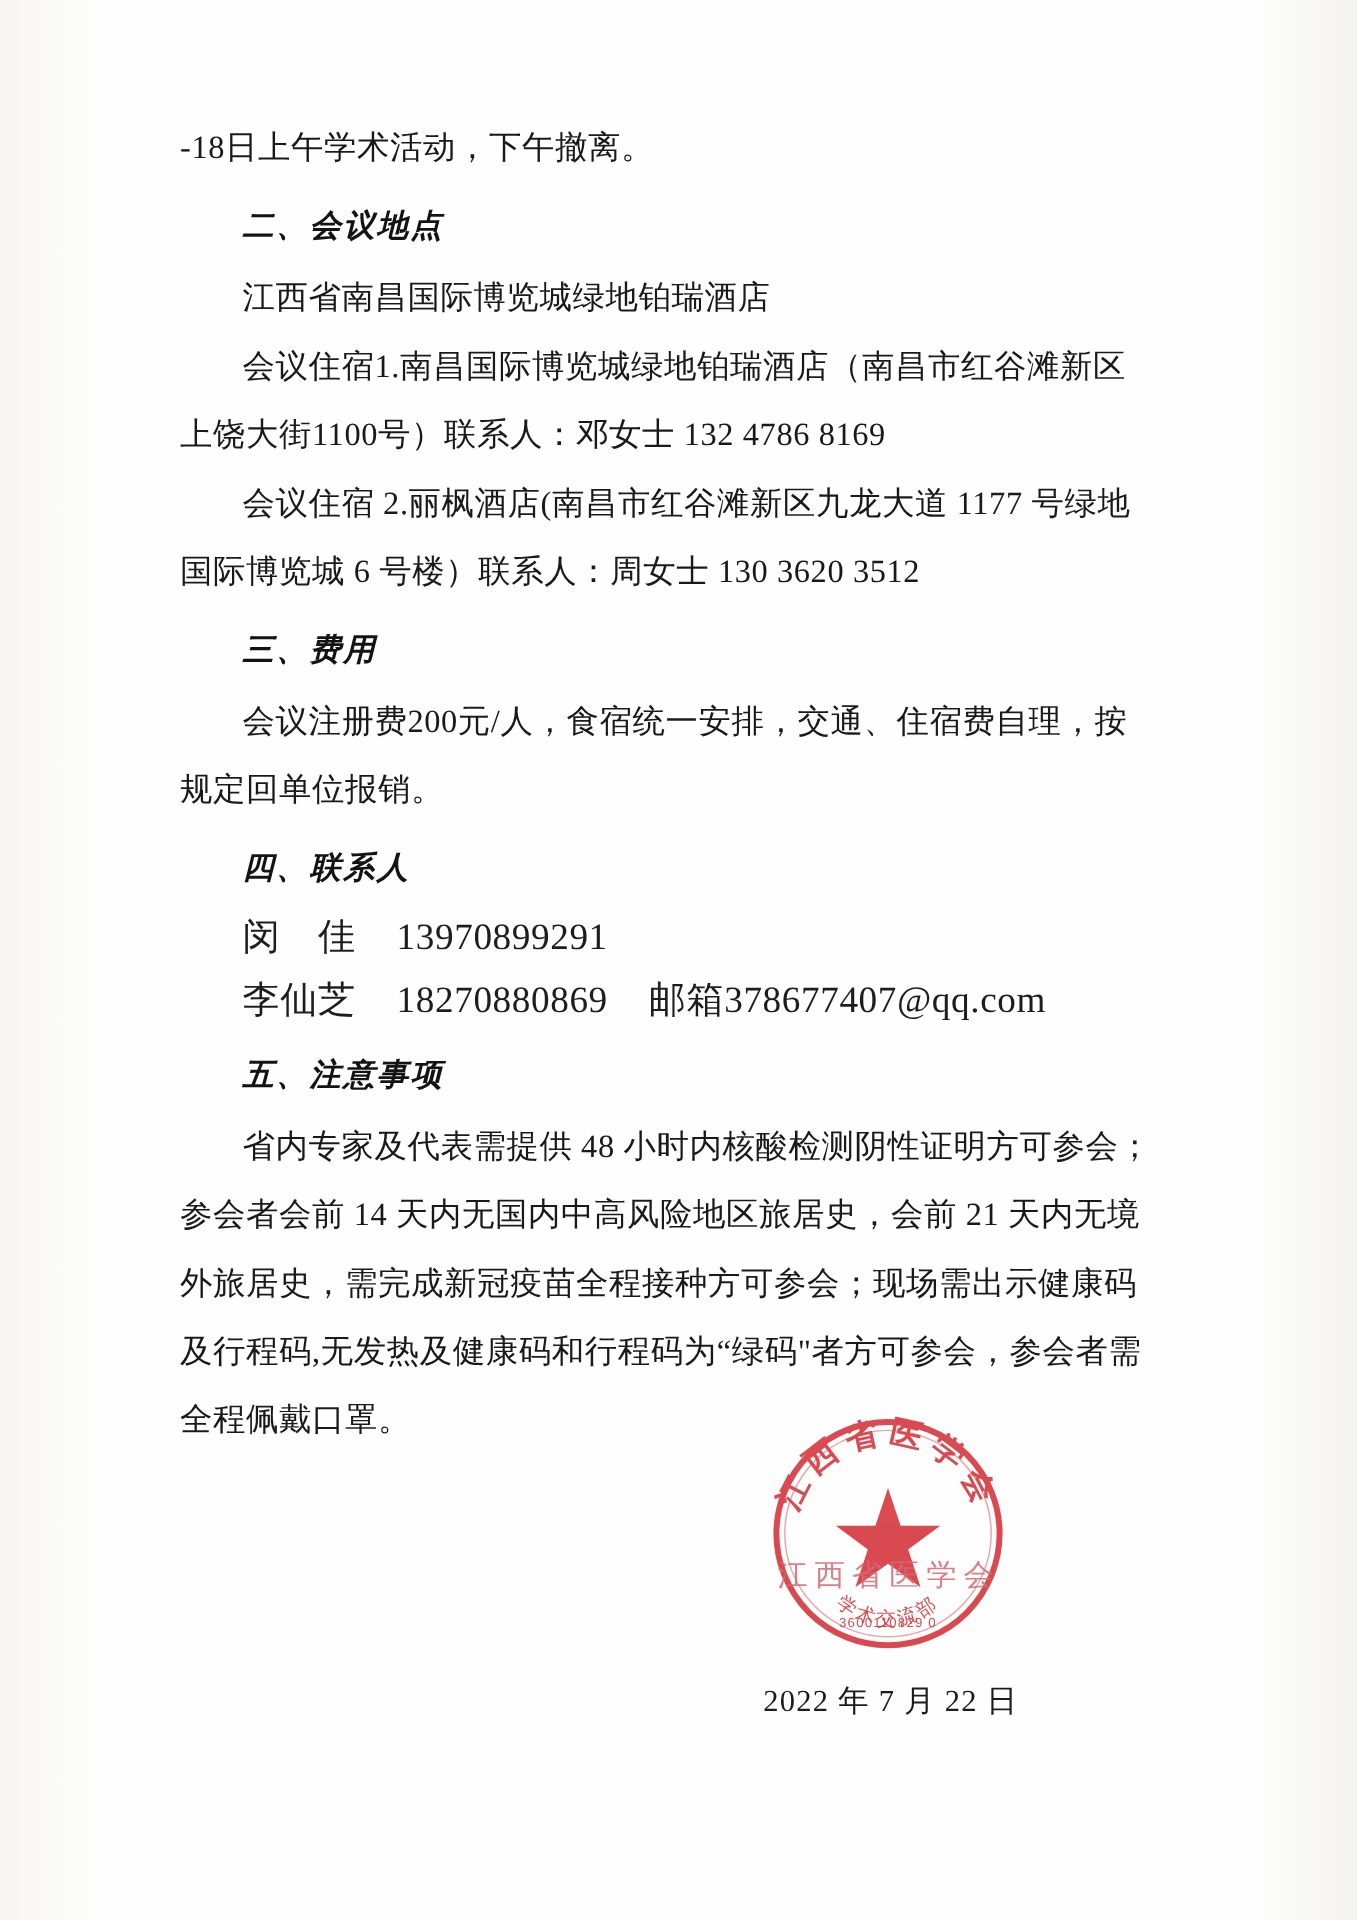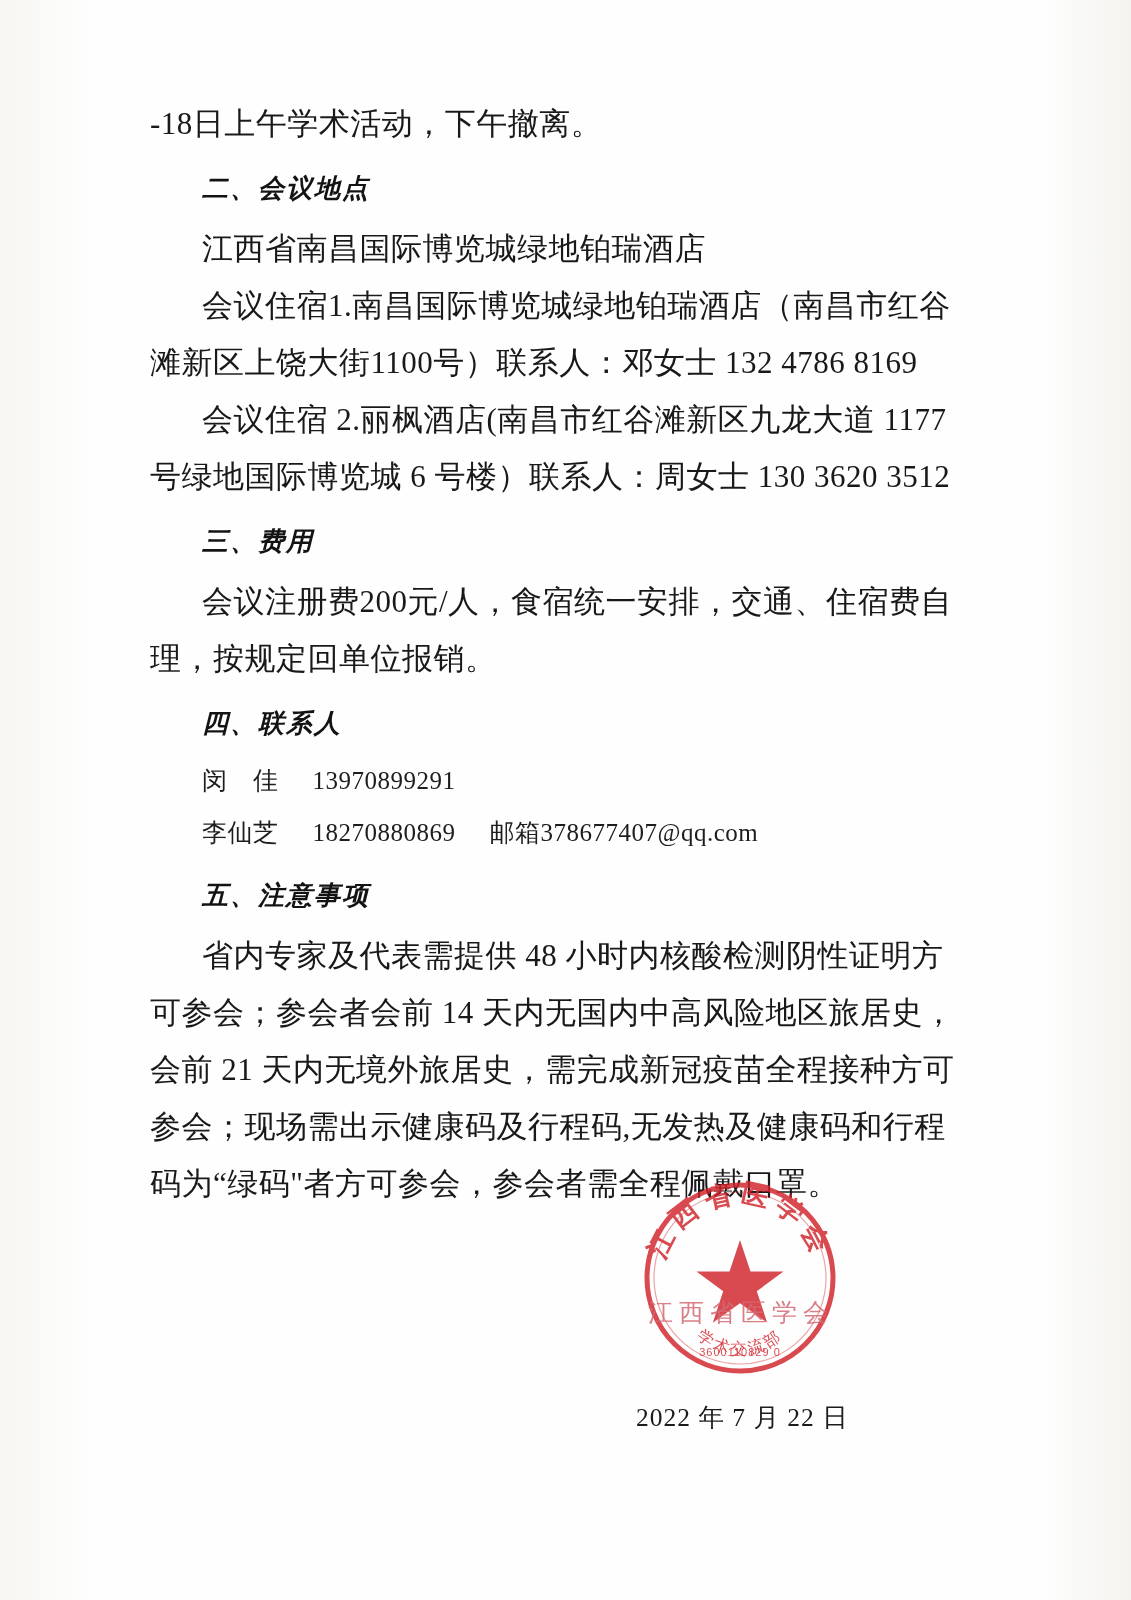--- a/index.html
+++ b/index.html
@@ -24,21 +24,21 @@
     background: linear-gradient(90deg, #f7f6f2 0%, #fefefe 8%, #fefefe 92%, #f4f3ef 100%);
     pointer-events: none;
   }
   .content {
     position: absolute;
     left: 150px;
     top: 95px;
     width: 810px;
   }
   .line {
-    font-size: 31px;
+    font-size: 27px;
     line-height: 57px;
     letter-spacing: 0.5px;
     white-space: pre-wrap;
     color: #19191b;
   }
   .indent {
     text-indent: 52px;
   }
   .heading {
     font-size: 26px;
@@ -46,21 +46,21 @@
     font-weight: bold;
     text-indent: 52px;
     letter-spacing: 2px;
     color: #131313;
     font-style: italic;
   }
 
   .gap-sm { height: 6px; }
 
   .contact-line {
-    font-size: 25px;
+    font-size: 31px;
     line-height: 52px;
     text-indent: 52px;
     letter-spacing: 0.5px;
   }
   .sp { display: inline-block; width: 34px; }
 
   
   .seal {
     position: absolute;
     left: 640px;

